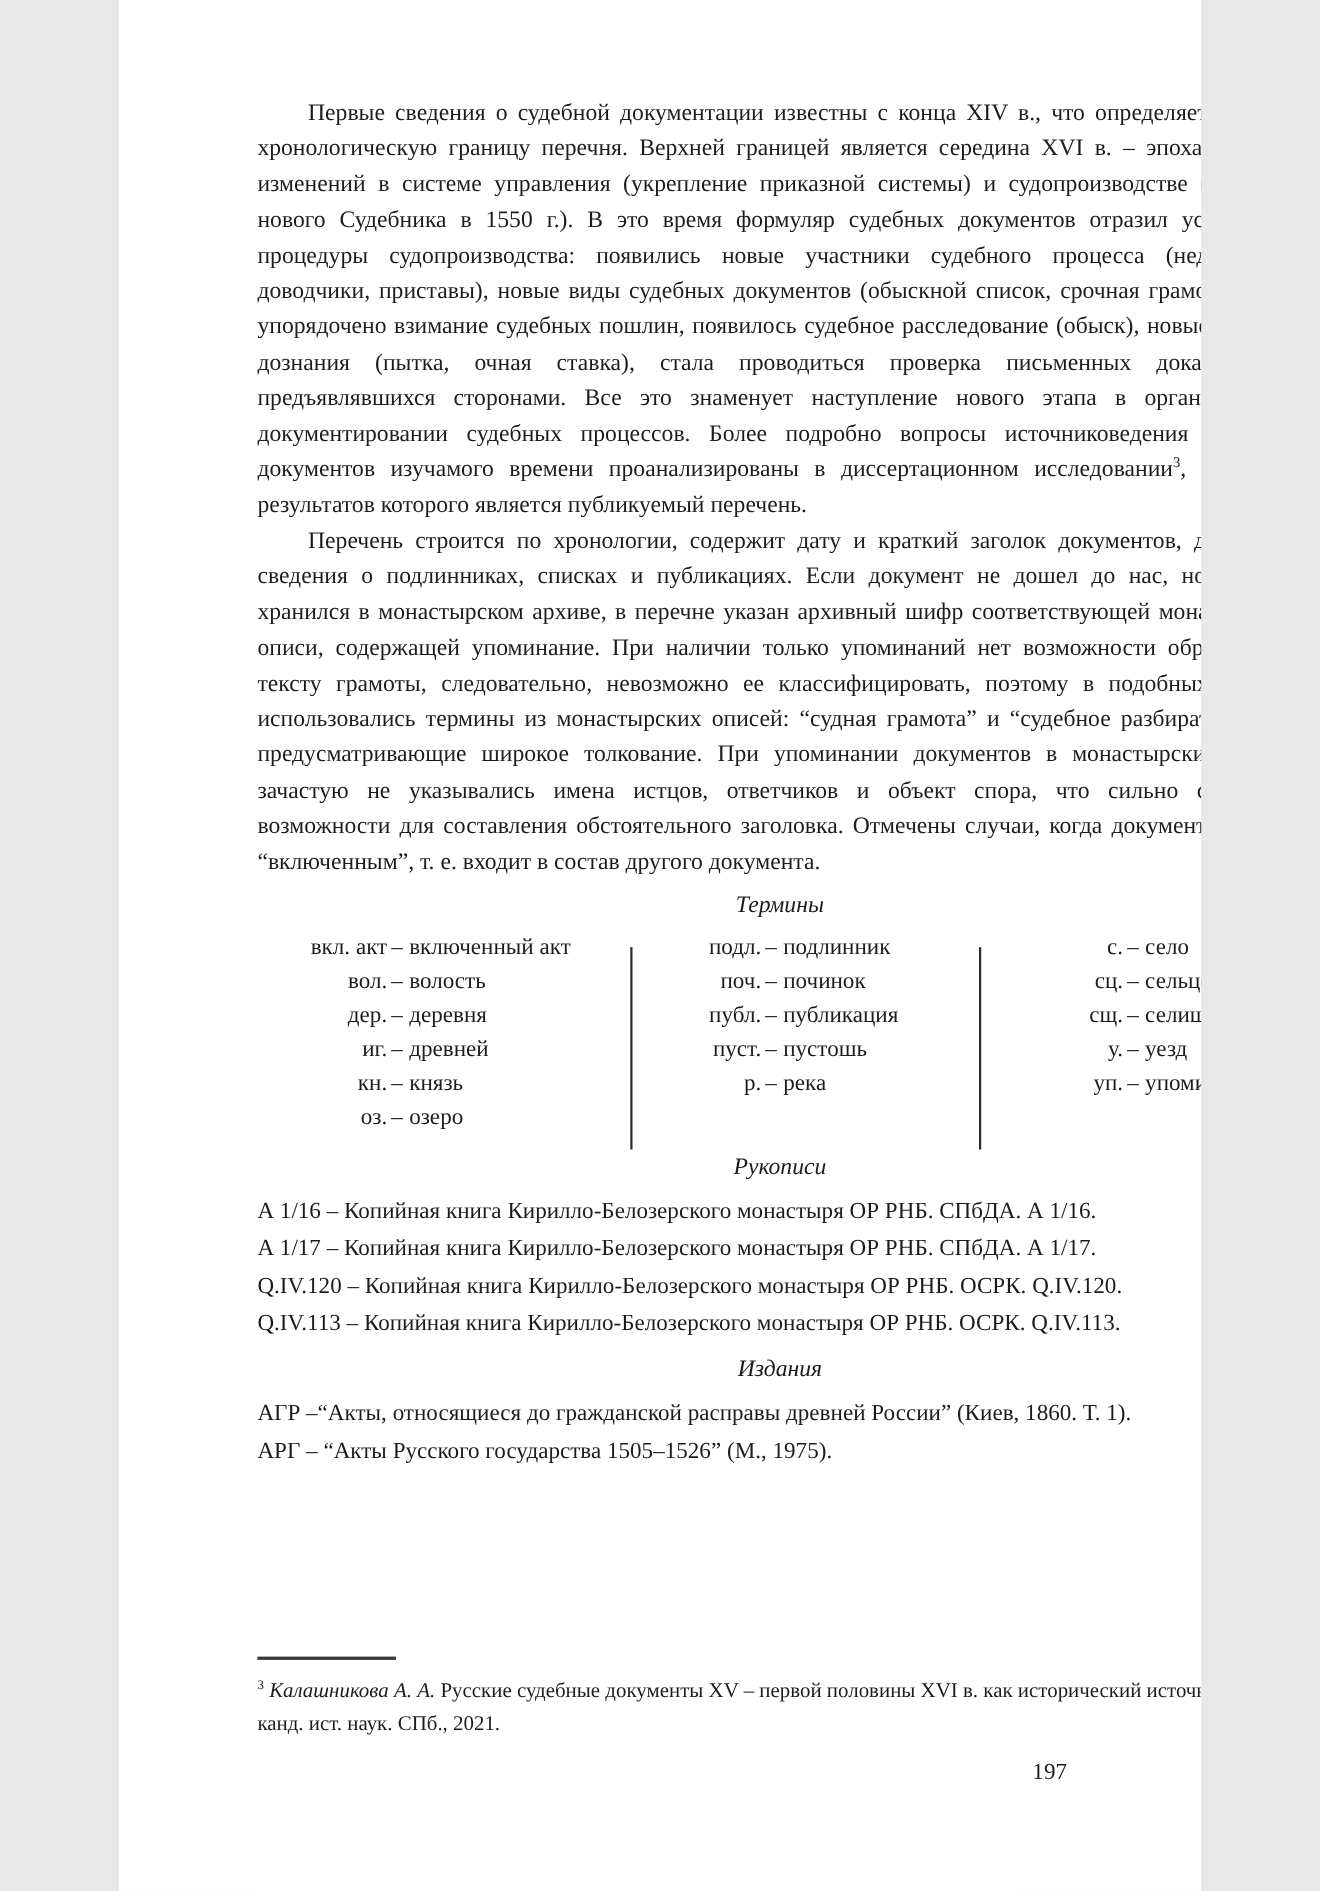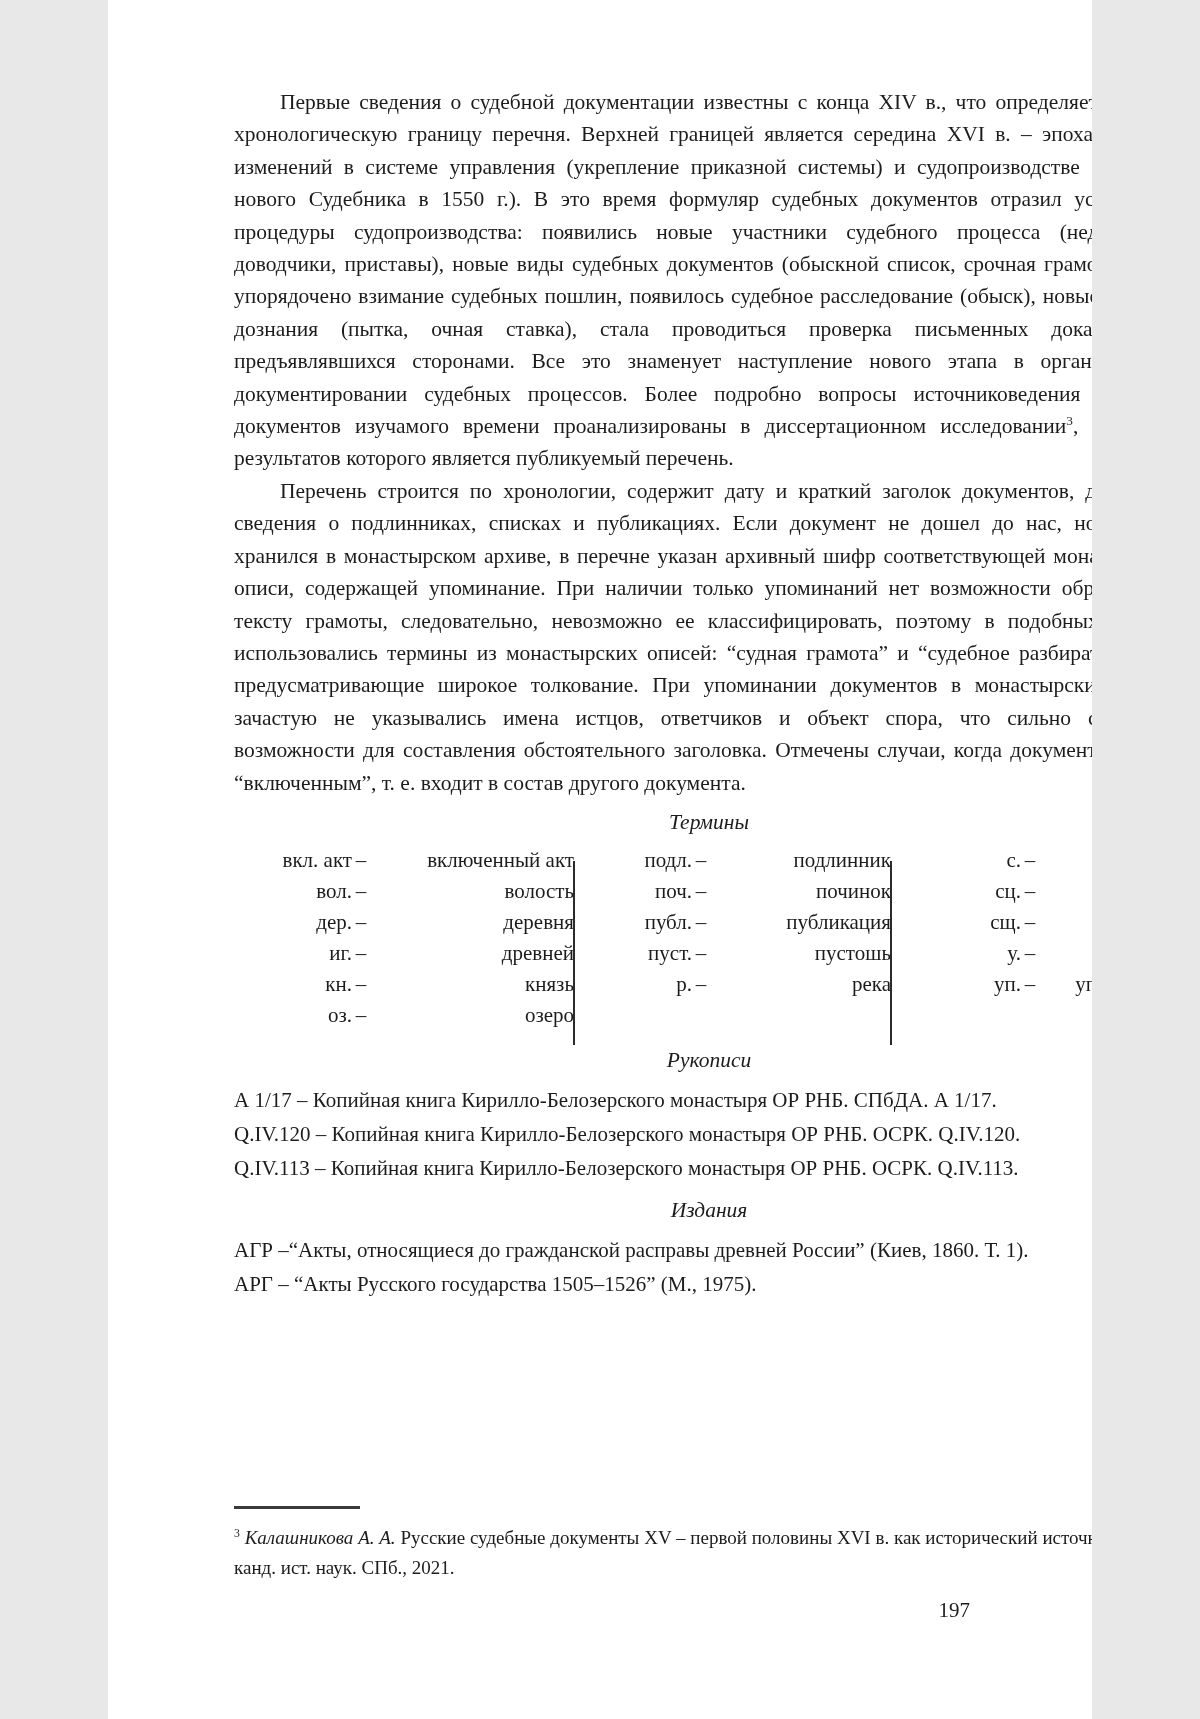--- a/index.html
+++ b/index.html
@@ -59,21 +59,21 @@
   .term-col.c2 { flex: 0 0 317px; }
   .term-col.c3 { flex: 0 0 293px; }
   .term-row {
     display: grid;
     grid-template-columns: 118px 18px 1fr;
     line-height: 31px;
   }
   .term-col.c3 .term-row { grid-template-columns: 130px 18px 1fr; }
   .term-row .abbr { text-align: right; }
   .term-row .dash { text-align: center; }
-  .term-row .term { text-align: right; padding-left: 2px; }
+  .term-row .term { text-align: left; padding-left: 2px; }
   
   .ref-list { margin-top: 2px; }
   .ref-item {
     margin: 0;
     font-size: 21px;
     line-height: 34px;
     padding-left: 46px;
     text-indent: -46px;
     text-align: left;
   }
@@ -207,20 +207,21 @@
         <div class="term-row">
             <span class="abbr">уп.</span>
             <span class="dash">–</span>
             <span class="term">упоминание</span>
           </div>
       </div>
     </div>
 
     <h3 class="section-heading" style="margin-top:14px;">Рукописи</h3>
     <div class="ref-list">
+      <p class="ref-item">А 1/16 – Копийная книга Кирилло-Белозерского монастыря ОР РНБ. СПбДА. А 1/16.</p>
       <p class="ref-item">А 1/17 – Копийная книга Кирилло-Белозерского монастыря ОР РНБ. СПбДА. А 1/17.</p>
       <p class="ref-item">Q.IV.120 – Копийная книга Кирилло-Белозерского монастыря ОР РНБ. ОСРК. Q.IV.120.</p>
       <p class="ref-item">Q.IV.113 – Копийная книга Кирилло-Белозерского монастыря ОР РНБ. ОСРК. Q.IV.113.</p>
     </div>
 
     <h3 class="section-heading" style="margin-top:10px;">Издания</h3>
     <div class="ref-list">
       <p class="ref-item">АГР –“Акты, относящиеся до гражданской расправы древней России” (Киев, 1860. Т. 1).</p>
       <p class="ref-item">АРГ – “Акты Русского государства 1505–1526” (М., 1975).</p>
     </div>

